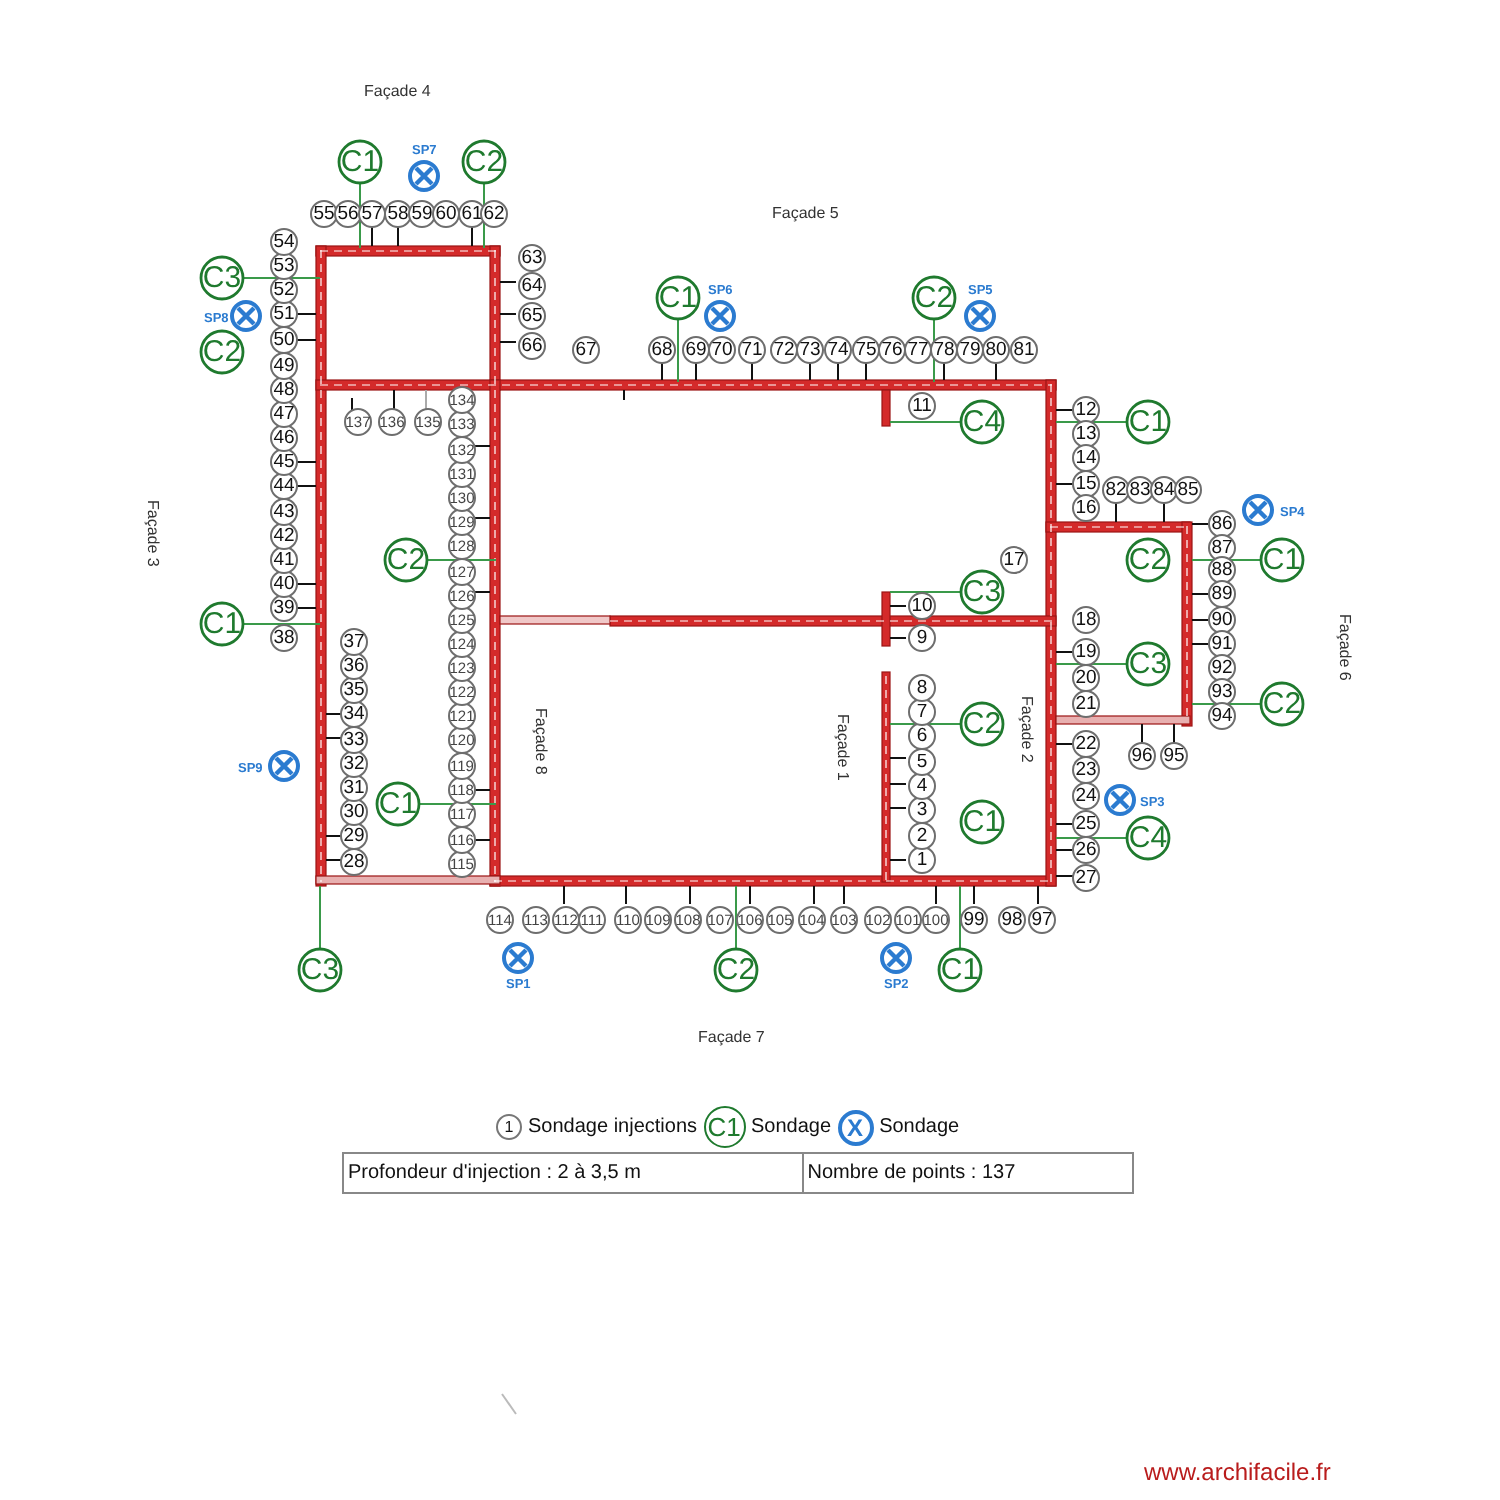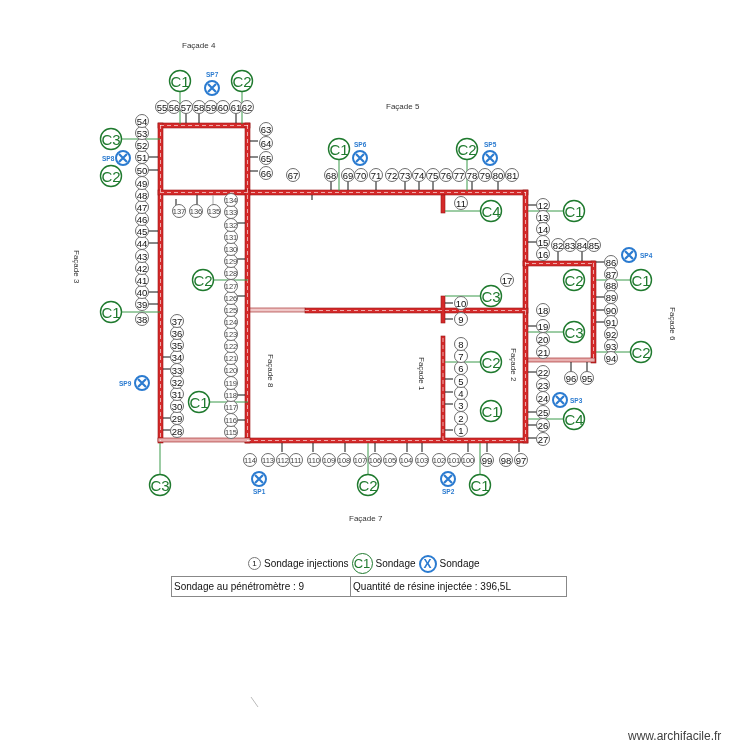--- a/index.html
+++ b/index.html
@@ -18,21 +18,21 @@
   .tick{stroke:#111;stroke-width:1;}
   .tickl{stroke:#aaa;stroke-width:1;}
   .cl{stroke:#3a9a4a;stroke-width:1;}
   .lbl{font-size:8px;fill:#333;font-family:"Liberation Sans",sans-serif;}
   .legend{position:absolute;left:248px;top:553px;font-size:10px;color:#111;display:flex;align-items:center;gap:3px;}
   .legend .pi{display:inline-block;width:11px;height:11px;border:1px solid #777;border-radius:50%;font-size:8px;text-align:center;line-height:11px;}
   .legend .cp{display:inline-block;width:19px;height:19px;border:1.4px solid #1f7a2e;border-radius:50%;color:#1f7a2e;font-size:13px;text-align:center;line-height:19px;}
   .legend .sd{display:inline-block;width:14px;height:14px;border:2px solid #2b7bd0;border-radius:50%;color:#2b7bd0;font-size:12px;font-weight:bold;text-align:center;line-height:14px;}
   table.info{position:absolute;left:171px;top:576px;width:396px;border-collapse:collapse;font-size:10px;color:#111;}
   table.info td{border:1.5px solid #888;padding:3px 2px;height:13px;}
-  .footer{position:absolute;left:628px;top:729px;font-size:12px;color:#404040;}
+  .footer{position:absolute;left:572px;top:729px;font-size:12px;color:#b91c1c;}
 </style>
 </head>
 <body>
 
 <svg width="750" height="750" viewBox="0 0 750 750">
 
   <g>
 
     <rect class="wall" x="158" y="123" width="92" height="5"></rect>
     <rect class="wall" x="245" y="123" width="5" height="72"></rect>
@@ -883,20 +883,20 @@
   <span class="pi">1</span>
   <span>Sondage injections</span>
   <span class="cp">C1</span>
   <span>Sondage</span>
   <span class="sd">X</span>
   <span>Sondage</span>
 </div>
 
 <table class="info">
   <tbody>
-  <tr>
-    <td>Sondage au pénétromètre : 9</td>
-    <td>Quantité de résine injectée : 396,5L</td>
+      <tr>
+    <td>Profondeur d'injection : 2 à 3,5 m</td>
+    <td>Nombre de points : 137</td>
   </tr>
 </tbody>
   </table>
 
 <div class="footer">www.archifacile.fr</div>
 
 </body></html>

